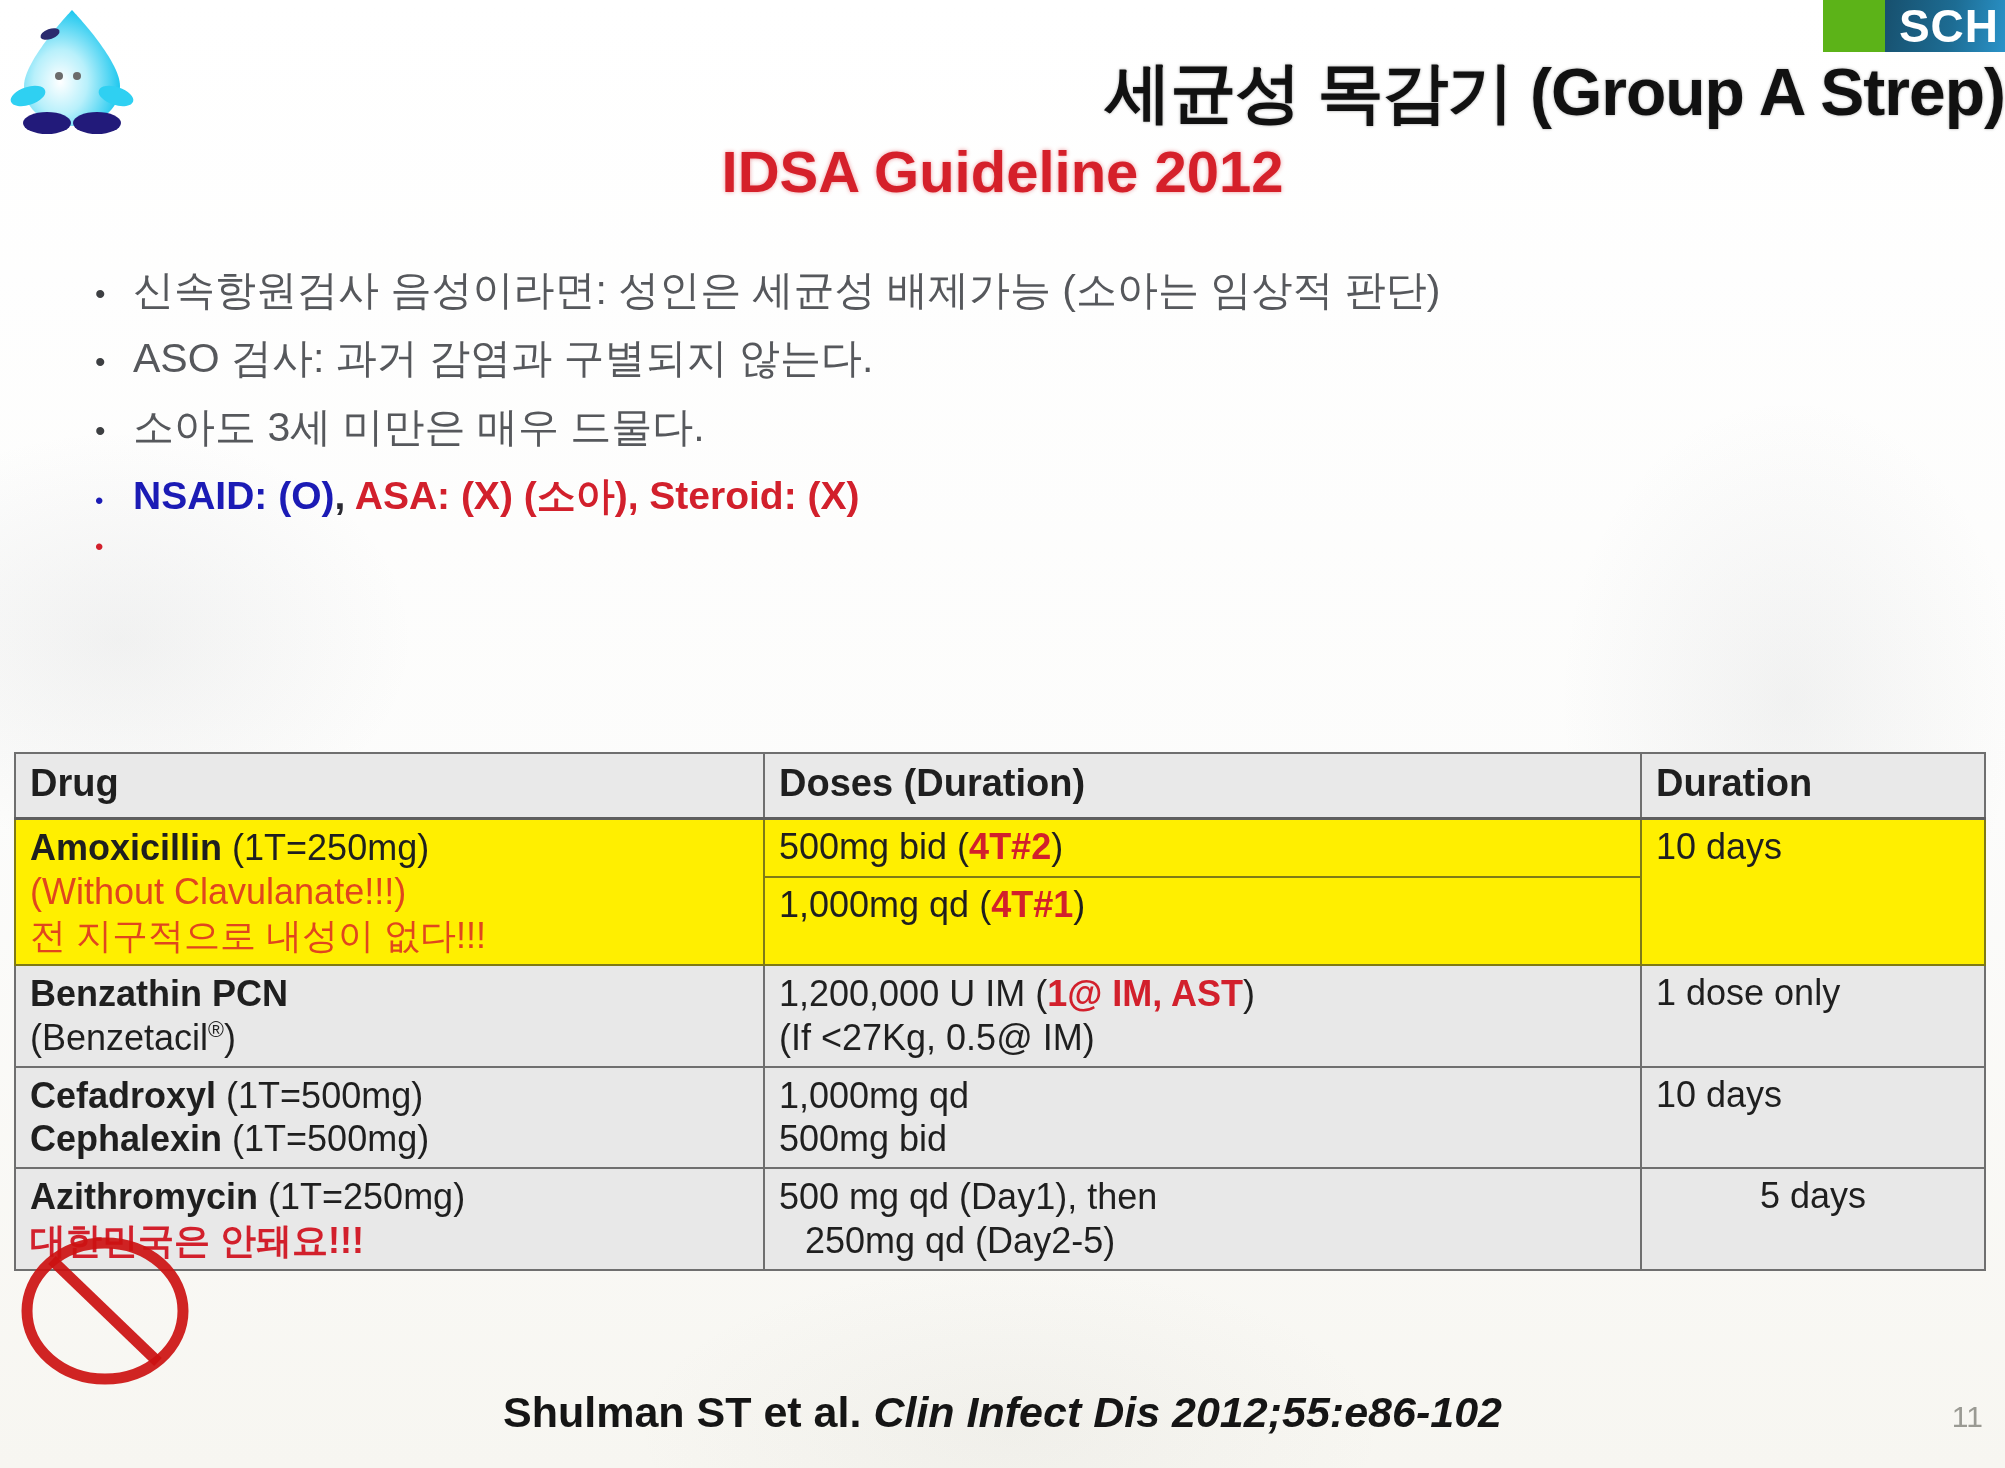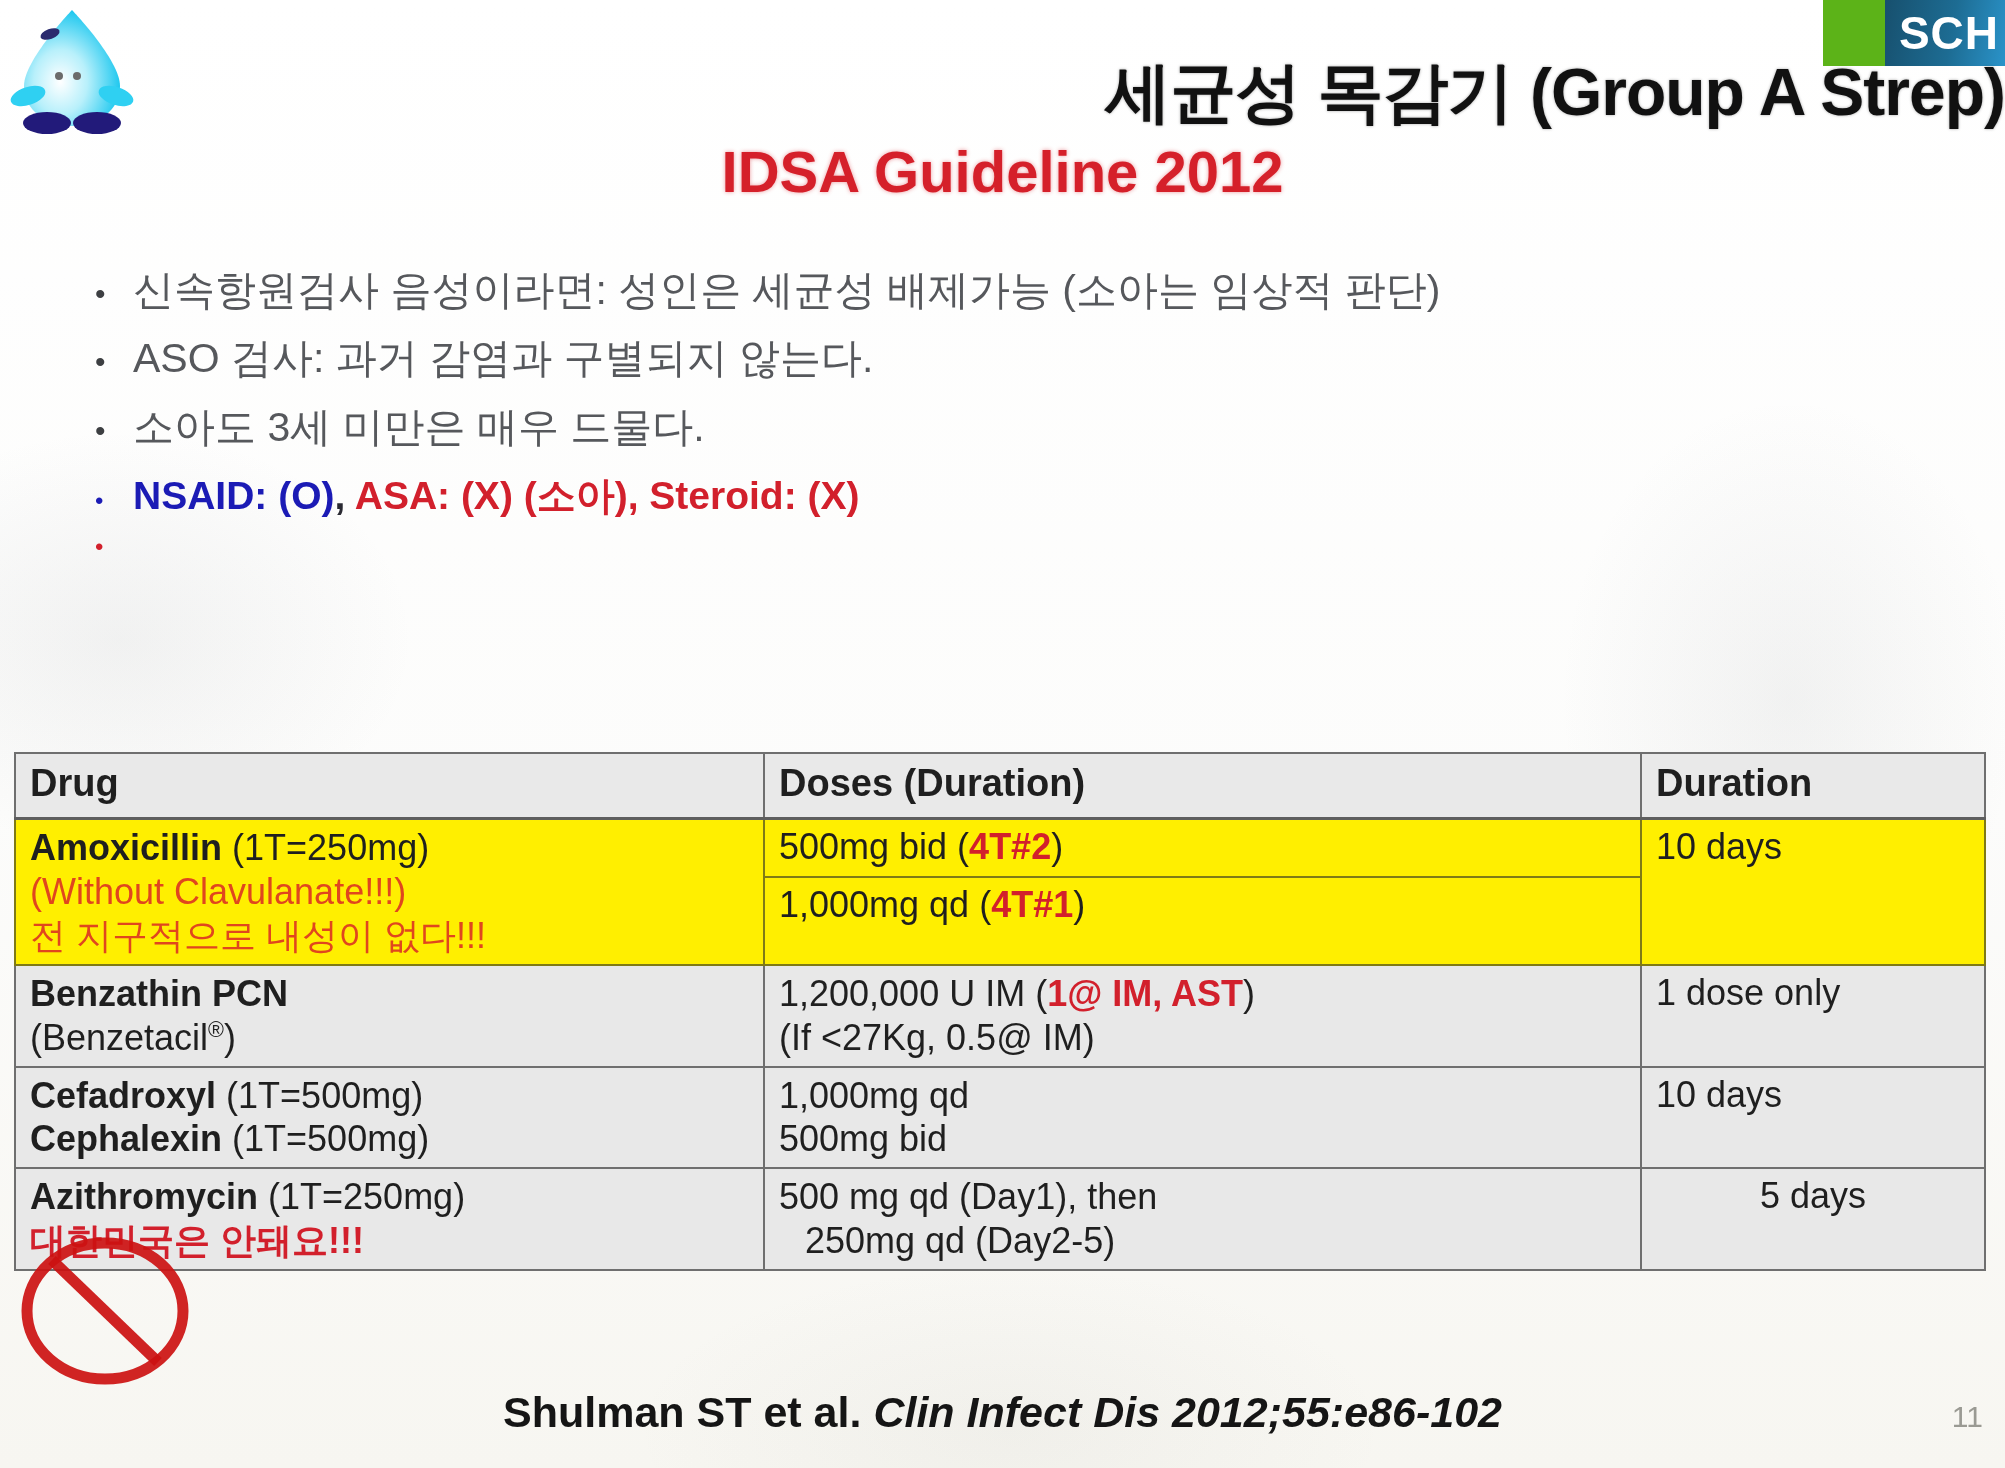--- a/index.html
+++ b/index.html
@@ -16,21 +16,21 @@
       radial-gradient(ellipse 320px 420px at 1790px 700px, rgba(120,125,130,.085), rgba(255,255,255,0) 72%),
       radial-gradient(ellipse 500px 220px at 1010px 1430px, rgba(150,150,140,.07), rgba(255,255,255,0) 75%),
       linear-gradient(180deg,#ffffff 0%,#fcfcfb 55%,#f7f6f1 100%);
   }
   .slide{position:absolute;inset:0;}
 
   
   .mascot{position:absolute;left:8px;top:4px;width:128px;height:132px;}
 
   
-  .logo{position:absolute;right:0;top:0;height:66px;display:flex;align-items:stretch;}
+  .logo{position:absolute;right:0;top:0;height:52px;display:flex;align-items:stretch;}
   .logo .sq{width:62px;background:#5cb318;}
   .logo .panel{background:#1c5470;display:flex;align-items:center;padding:0 6px 0 14px;
     background:linear-gradient(100deg,#17506e 0%,#1d6c93 55%,#2a93c9 100%);}
   .logo .panel span{color:#ffffff;font-weight:bold;font-size:46px;letter-spacing:1px;
     font-family:"Liberation Sans",sans-serif;line-height:1;}
 
   
   .title-ko{position:absolute;left:0;right:0;top:48px;text-align:right;
     font-size:66px;font-weight:bold;color:#111;letter-spacing:-1px;
     text-shadow:0 0 3px rgba(0,0,0,.35);}

